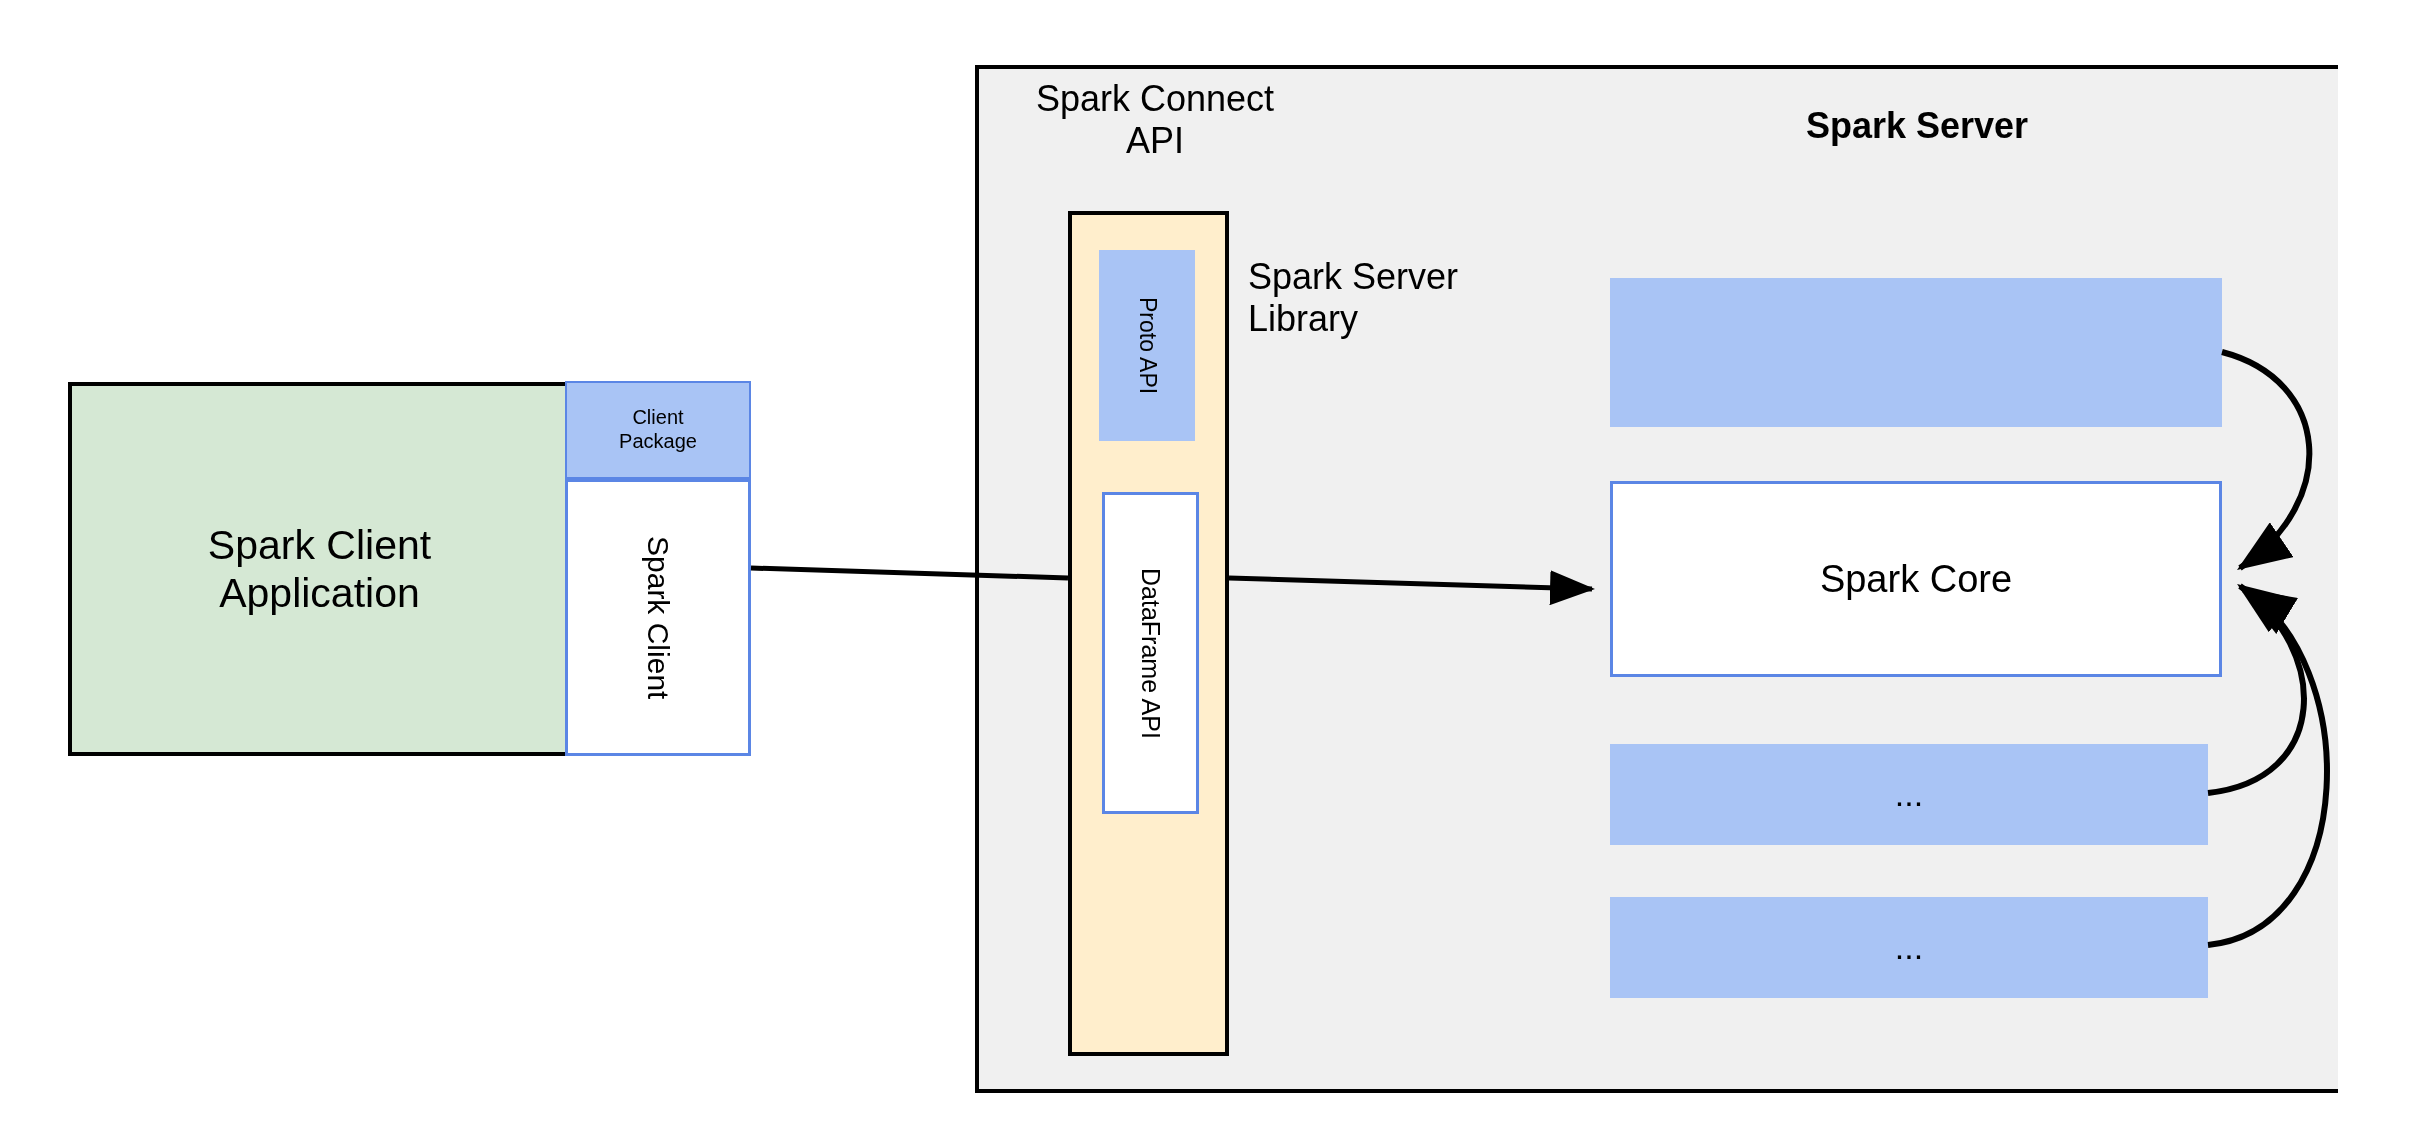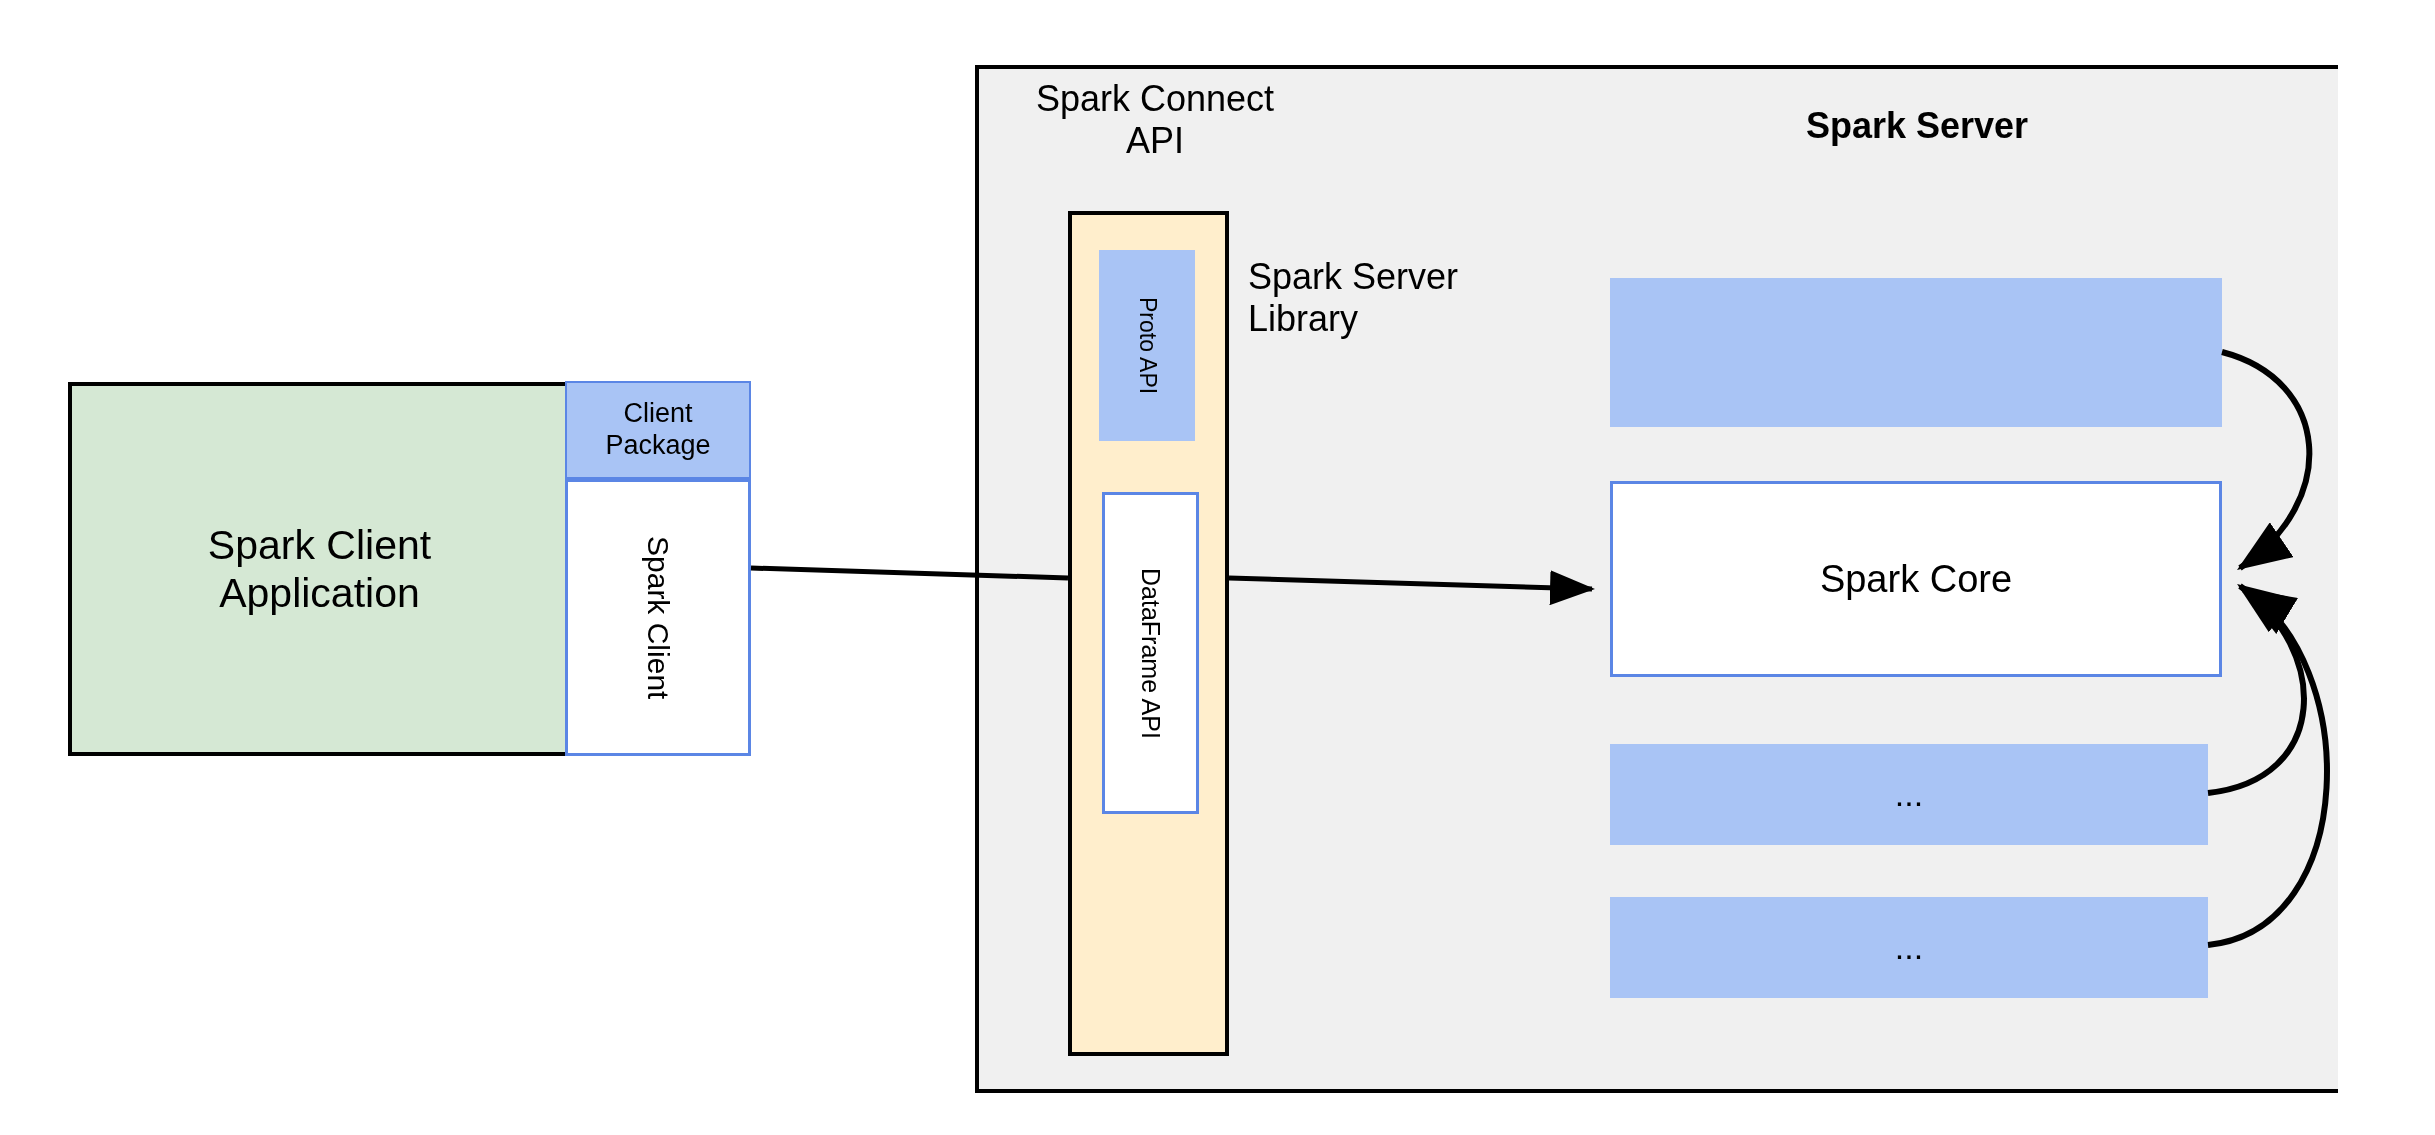--- a/index.html
+++ b/index.html
@@ -40,21 +40,21 @@
     left: 68px; top: 382px; width: 503px; height: 374px;
     font-size: 41px; color: #000000;
   }
   #client-package-box {
     left: 565px; top: 381px; width: 186px; height: 98px;
     background: #a9c4f5;
     border: 2px solid #5b86e5;
   }
   #client-package-label {
     left: 565px; top: 381px; width: 186px; height: 98px;
-    font-size: 27px;
+    font-size: 20px;
   }
   #spark-client-box {
     left: 565px; top: 479px; width: 186px; height: 277px;
     background: #ffffff;
     border: 3px solid #5b86e5;
   }
   #spark-client-label {
     left: 565px; top: 479px; width: 186px; height: 277px;
     font-size: 30px;
   }

